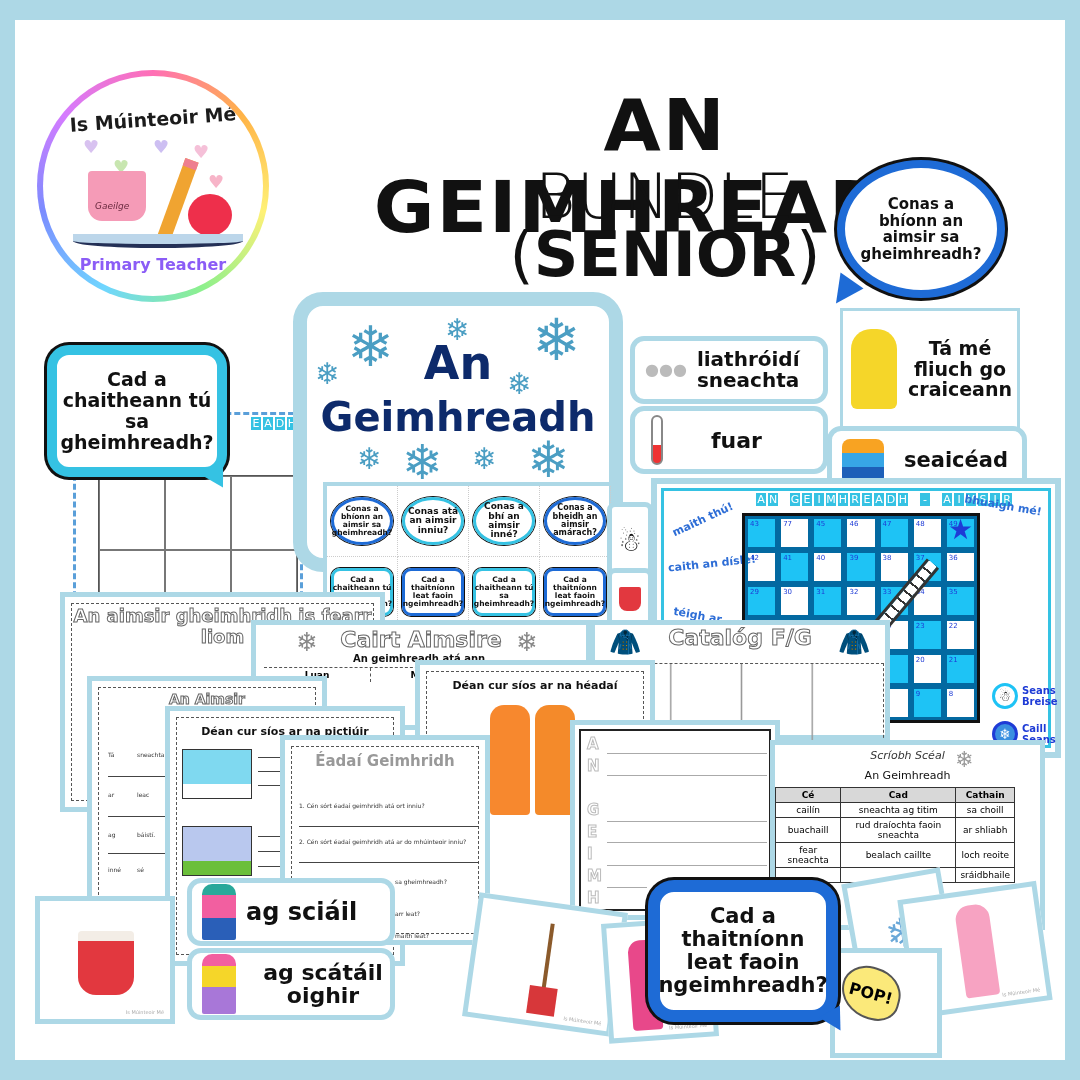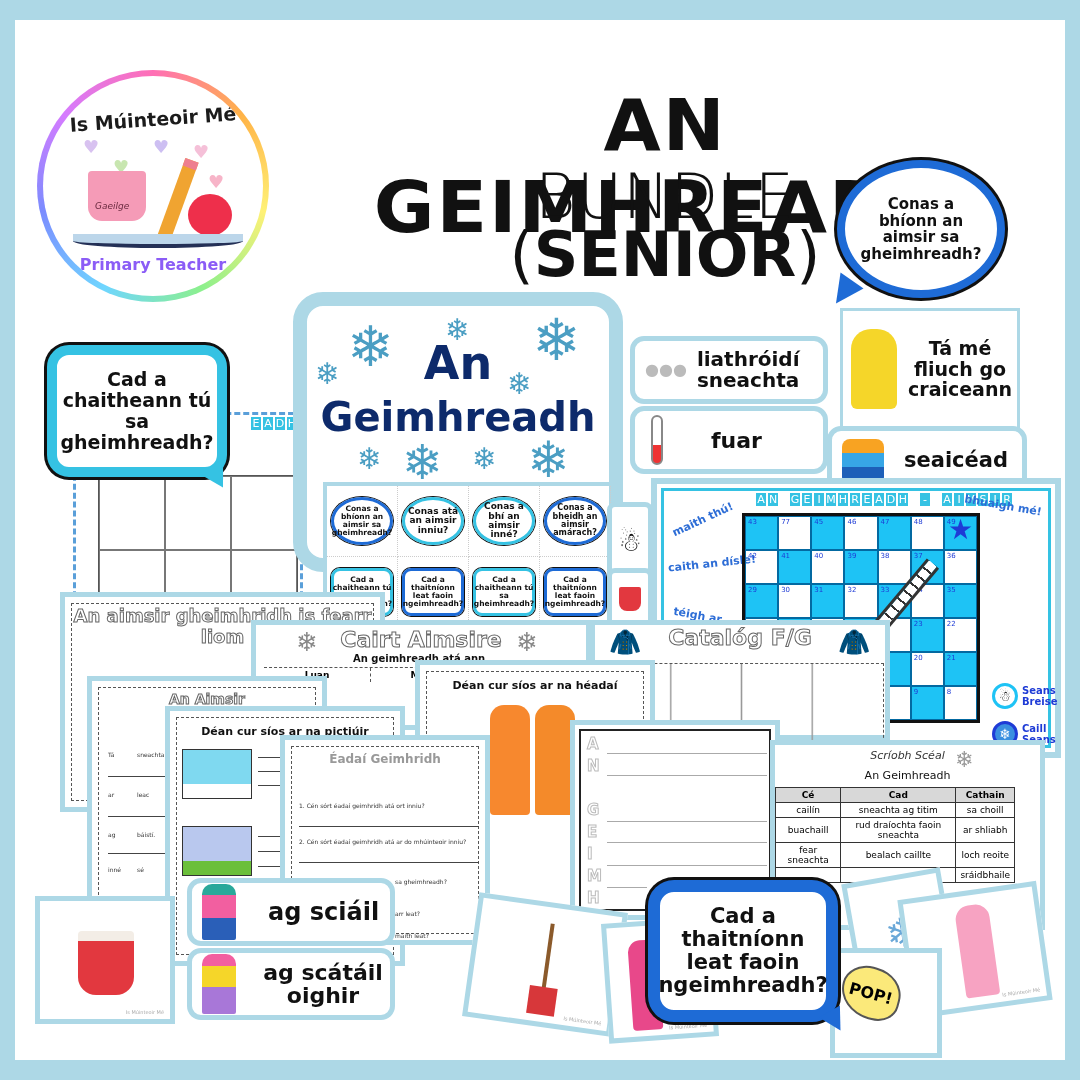--- a/index.html
+++ b/index.html
@@ -43,21 +43,21 @@
   
   .wcard { position: absolute; background: #fff; border: 5px solid #add8e6; border-radius: 14px; display: flex; align-items: center; font-weight: bold; color: #111; }
   .wcard .icon { flex: 0 0 auto; margin: 0 10px; }
   
   .board { position: absolute; left: 636px; top: 458px; width: 410px; height: 280px; background: #fff; border: 6px solid #add8e6; }
   .board-inner { position: absolute; inset: 4px; border: 3px solid #35c2e3; }
   .board-banner { position: absolute; top: 2px; left: 92px; display: flex; gap: 2px; }
   .board-banner span { background: #35c2e3; color: #fff; font-size: 11px; width: 10px; text-align: center; }
   .board-banner span.gap { background: transparent; width: 8px; }
   .bgrid { position: absolute; left: 78px; top: 22px; width: 238px; border: 3px solid #111; display: grid; grid-template-columns: repeat(7, 1fr); }
-  .bcell { height: 34px; border: 1px solid #0369a1; font-size: 7px; color: #1e3bd6; padding: 1px 2px; position: relative; }
+  .bcell { height: 34px; border: 3px solid #0369a1; font-size: 7px; color: #1e3bd6; padding: 1px 2px; position: relative; }
   .bcell.c { background: #1ec3f5; }
   .blabel { position: absolute; color: #2d6dd6; font-weight: bold; font-size: 11px; }
   
   .ws { position: absolute; background: #fff; border: 5px solid #add8e6; }
   .ws .dash { position: absolute; inset: 6px; border: 1px dashed #555; }
   .ws-title { position: absolute; width: 100%; text-align: center; font-weight: bold; color: #fff; -webkit-text-stroke: 1px #666; }
   .ws-sub { position: absolute; width: 100%; text-align: center; font-size: 10px; font-weight: bold; color: #111; }
   .line { position: absolute; height: 1px; background: #444; }
   .tbl { position: absolute; border-collapse: collapse; font-size: 9px; }
   .tbl th, .tbl td { border: 1px solid #333; padding: 2px 4px; text-align: center; font-weight: normal; }
@@ -329,21 +329,21 @@
     <div class="line" style="left:88px;top:60px;width:30px"></div>
     <div class="line" style="left:88px;top:74px;width:30px"></div>
     <div class="pic" style="left:12px;top:115px;width:70px;height:50px;background:linear-gradient(#b9c8ee 70%,#6bbf3a 70%)"></div>
     <div class="line" style="left:88px;top:125px;width:30px"></div>
     <div class="line" style="left:88px;top:140px;width:30px"></div>
     <div class="line" style="left:88px;top:155px;width:30px"></div>
   </div>
 
   <div class="ws" style="left:265px;top:715px;width:210px;height:210px">
     <div class="dash"></div>
-    <div class="ws-title" style="top:12px;font-size:12px;-webkit-text-stroke:0;color:#999">Éadaí Geimhridh</div>
+    <div class="ws-title" style="top:12px;font-size:15px;-webkit-text-stroke:0;color:#999">Éadaí Geimhridh</div>
     <span class="small" style="left:14px;top:62px">1. Cén sórt éadaí geimhridh atá ort inniu?</span>
     <div class="line" style="left:14px;top:86px;width:180px"></div>
     <span class="small" style="left:14px;top:98px">2. Cén sórt éadaí geimhridh atá ar do mhúinteoir inniu?</span>
     <div class="line" style="left:14px;top:122px;width:180px"></div>
     <span class="small" style="left:110px;top:138px">sa gheimhreadh?</span>
     <span class="small" style="left:110px;top:170px">arr leat?</span>
     <span class="small" style="left:110px;top:192px">maith leat?</span>
   </div>
 
   <div class="ws" style="left:555px;top:700px;width:210px;height:200px;border-color:#add8e6">
@@ -429,20 +429,20 @@
       </div>
   </div>
 
   <div class="bubble bubble-dkblue" style="left:633px;top:860px;width:190px;height:142px;font-size:21px;padding:4px;">
     <span>Cad a thaitníonn leat faoin ngeimhreadh?</span>
   </div>
   <div class="tail" style="left:808px;top:990px;border-left:12px solid transparent;border-right:12px solid transparent;border-top:22px solid #1e6bd6;transform:rotate(-30deg);"></div>
 
   <div class="wcard" style="left:172px;top:858px;width:208px;height:68px;font-size:24px">
     <span class="icon" style="width:34px;height:56px;background:linear-gradient(#2aa89a 20%,#f25fa0 20%,#f25fa0 60%,#2a5fb8 60%);border-radius:10px 10px 2px 2px"></span>
-    <span style="margin-left:22px">ag sciáil</span>
+    <span style="">ag sciáil</span>
   </div>
   <div class="wcard" style="left:172px;top:928px;width:208px;height:72px;font-size:22px;line-height:1.05;text-align:center">
     <span class="icon" style="width:34px;height:60px;background:linear-gradient(#f25fa0 20%,#f5d629 20%,#f5d629 55%,#a877d8 55%);border-radius:10px 10px 2px 2px"></span>
     <span style="margin-left:10px">ag scátáil oighir</span>
   </div>
 
 </div>
 
 </body></html>

